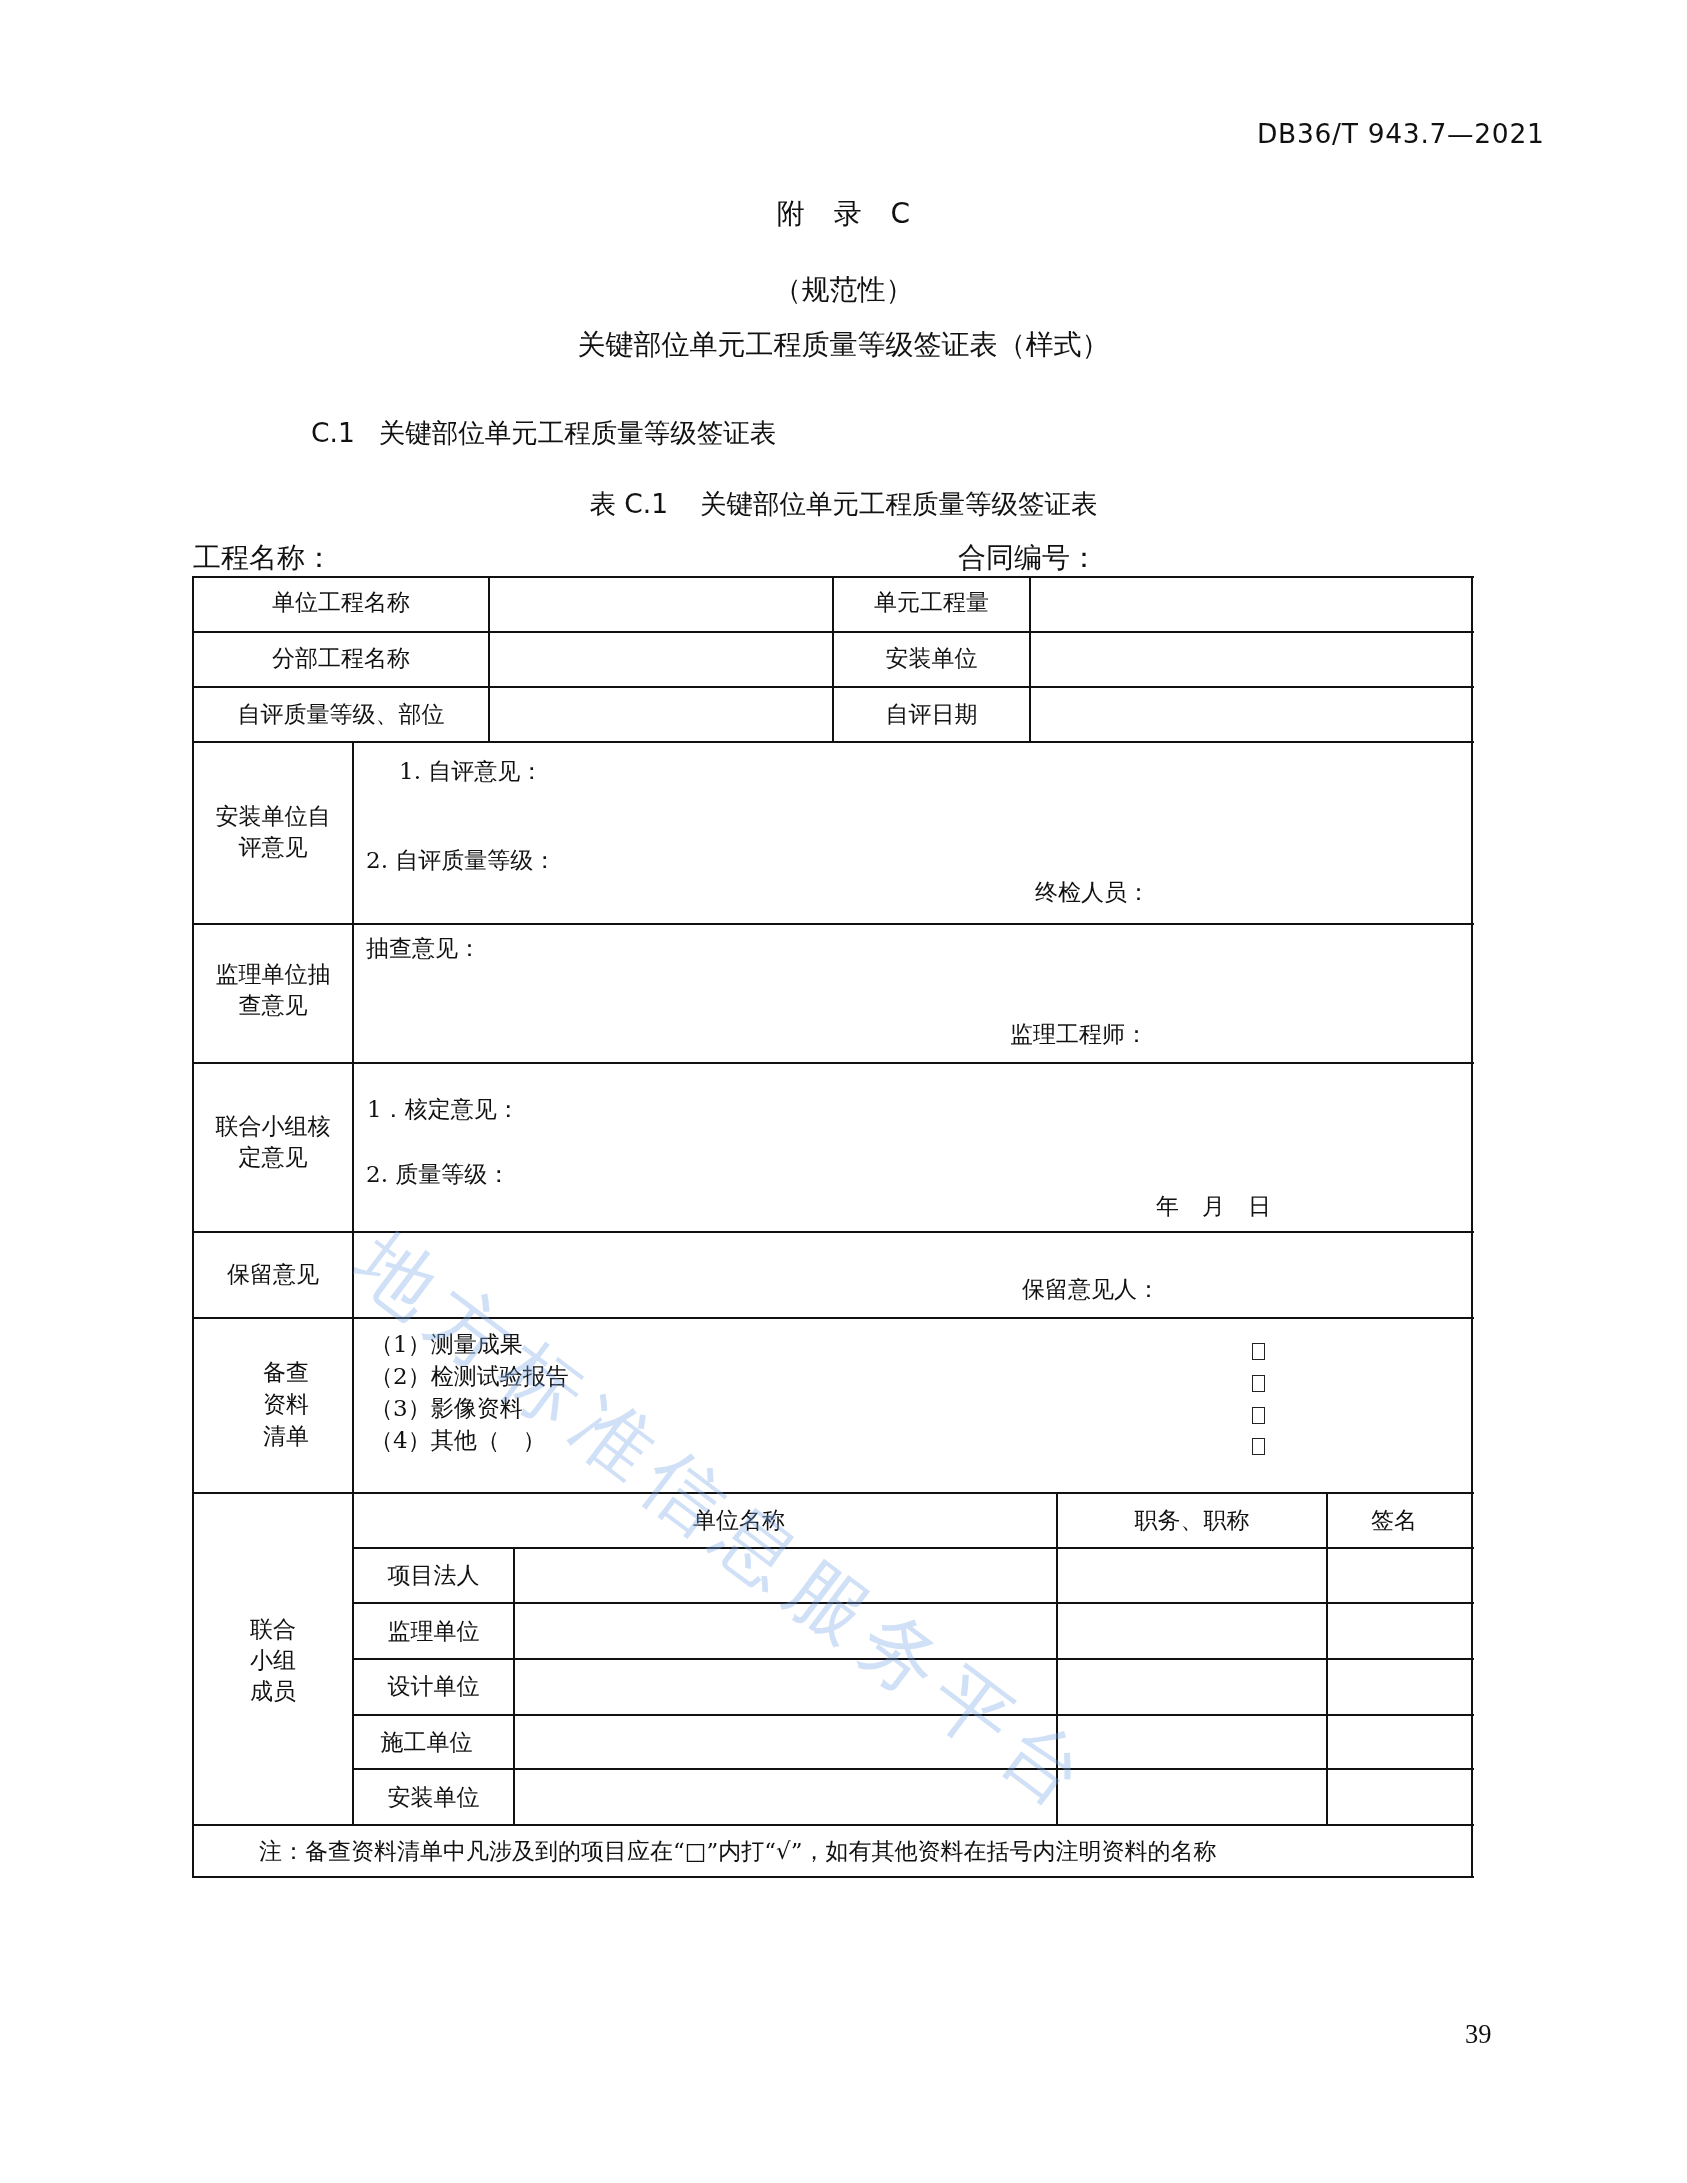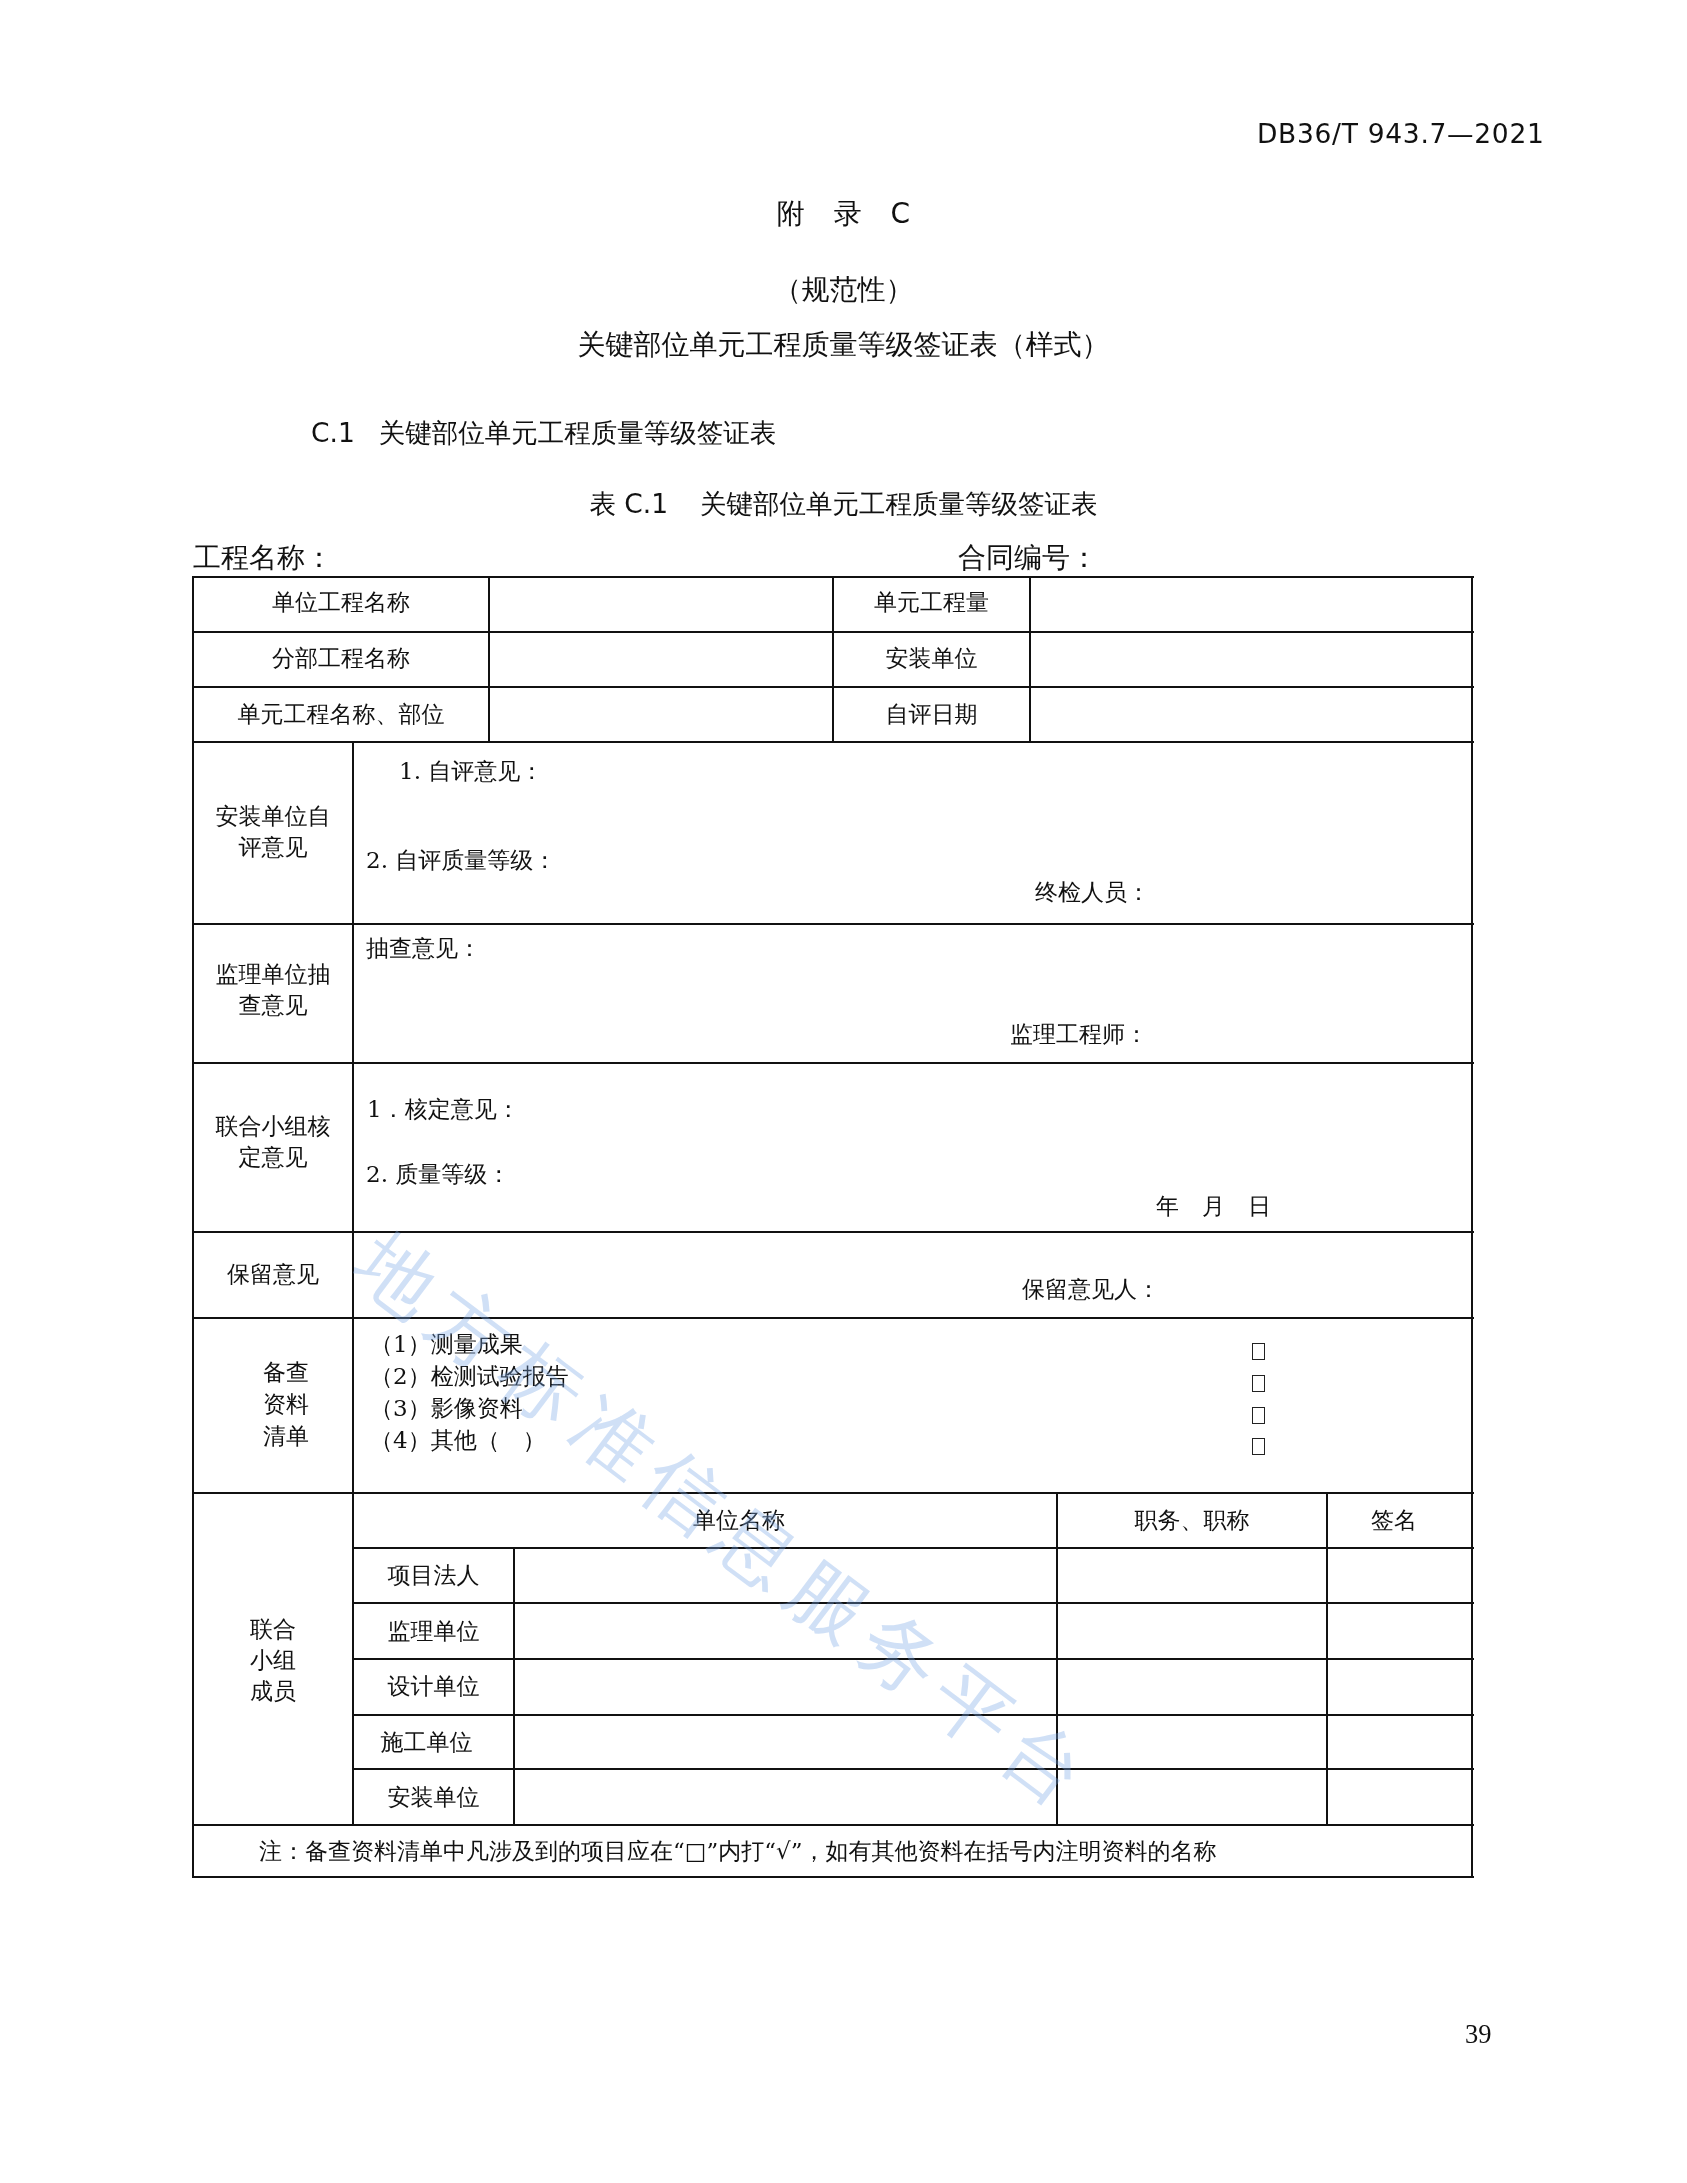--- a/index.html
+++ b/index.html
@@ -85,21 +85,21 @@
   <div class="cell-text center" style="left:194px; width:294px; top:587px;">单位工程名称</div>
   <div class="cell-text" style="left:493px; width:334px; top:587px;"></div>
   <div class="cell-text center" style="left:834px; width:195px; top:587px;">单元工程量</div>
   <div class="cell-text" style="left:1035px; width:430px; top:587px;"></div>
 
   <div class="cell-text center" style="left:194px; width:294px; top:643px;">分部工程名称</div>
   <div class="cell-text" style="left:493px; width:334px; top:643px;"></div>
   <div class="cell-text center" style="left:834px; width:195px; top:643px;">安装单位</div>
   <div class="cell-text" style="left:1035px; width:430px; top:643px;"></div>
 
-  <div class="cell-text center" style="left:194px; width:294px; top:699px;">单元工程名称、部位</div>
+  <div class="cell-text center" style="left:194px; width:294px; top:699px;">自评质量等级、部位</div>
   <div class="cell-text" style="left:493px; width:334px; top:699px;"></div>
   <div class="cell-text center" style="left:834px; width:195px; top:699px;">自评日期</div>
   <div class="cell-text" style="left:1035px; width:430px; top:699px;"></div>
 
   <div class="cell-text center" style="left:194px; width:158px; top:801px;">
     <div>安装单位自</div>
     <div>评意见</div>
   </div>
   <div class="cell-text" style="left:380px; top:756px;margin-left:19px;">1. 自评意见：</div>
   <div class="cell-text" style="left:366px; top:845px;">2. 自评质量等级：</div>

